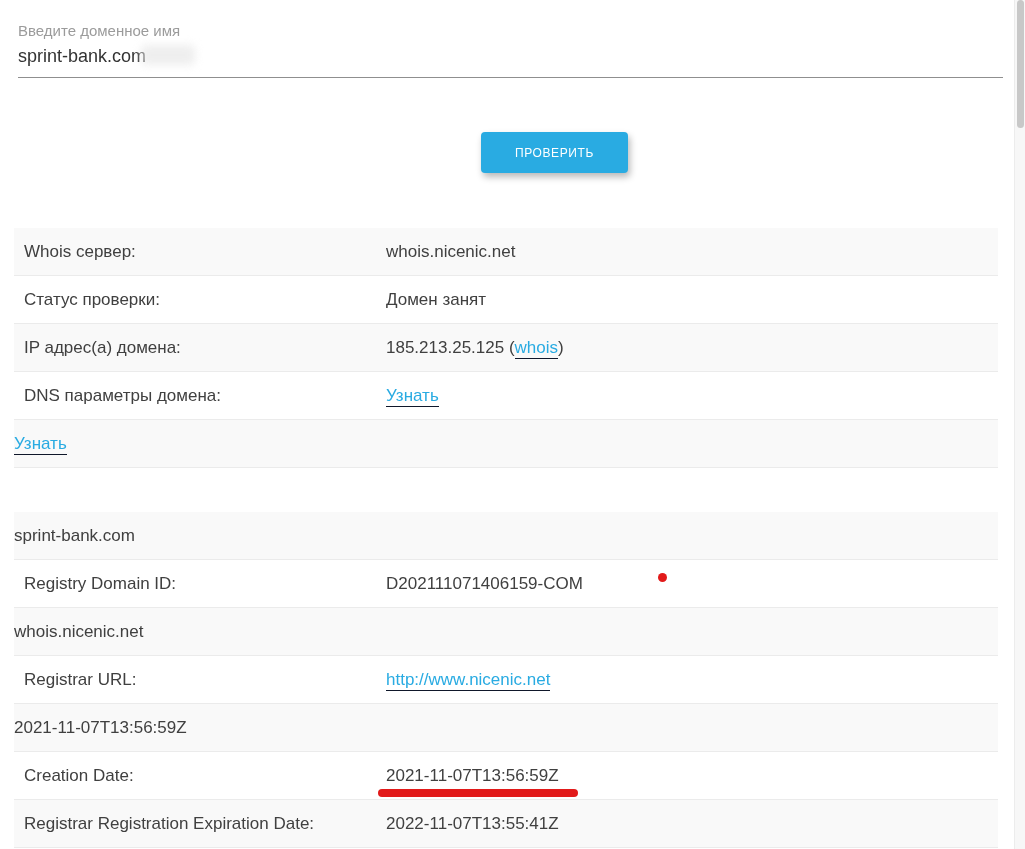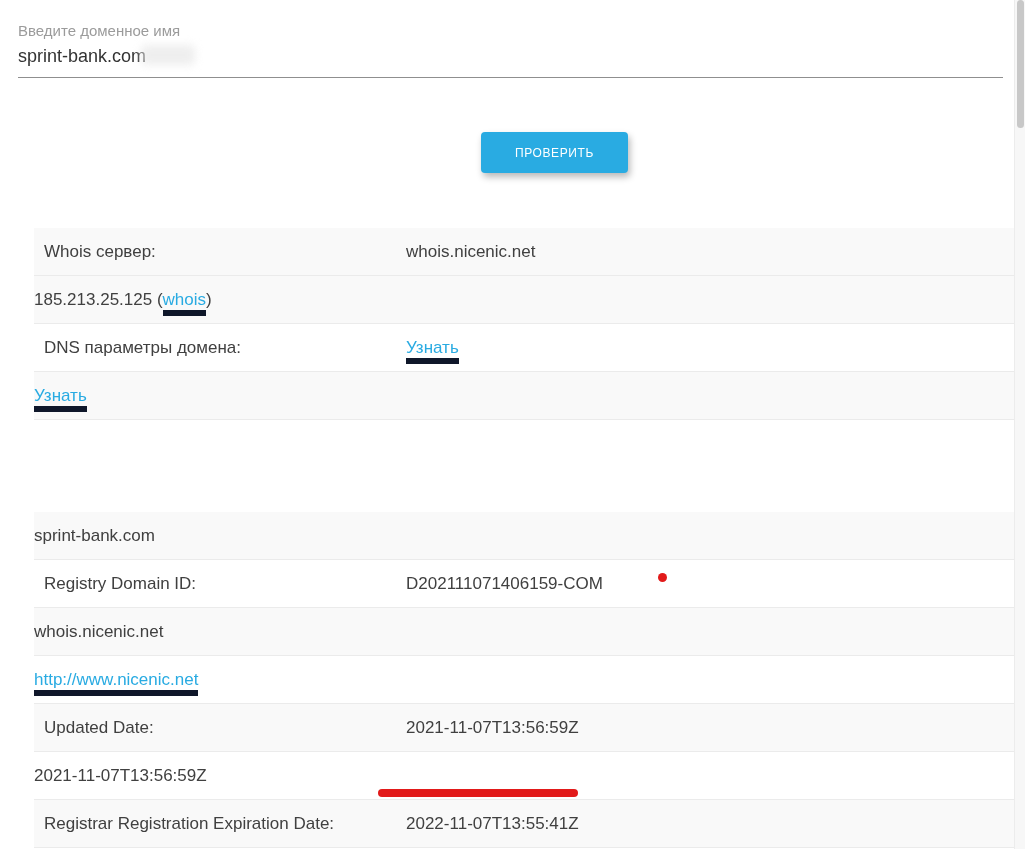--- a/index.html
+++ b/index.html
@@ -38,34 +38,34 @@
     position:absolute;left:437px;top:132px;width:147px;height:41px;
     background:var(--accent);color:#fff;border:none;border-radius:4px;
     font-family:"Liberation Sans","DejaVu Sans",sans-serif;
     font-size:12px;font-weight:500;letter-spacing:.6px;
     box-shadow:2px 4px 7px rgba(0,0,0,.28);
     cursor:pointer;
     margin-left:44px;
   }
 
   
-  .table{position:absolute;left:34px;width:984px}
+  .table{position:absolute;left:14px;width:984px}
   .check-table{top:228px}
   .whois-table{top:512px}
   .row{
     height:48px;display:flex;align-items:center;
     font-size:17px;color:var(--text);
     border-bottom:1px solid var(--row-border);
   }
   .row.odd{background:var(--stripe)}
   .cell-label{width:372px;flex:none;padding-left:10px}
   .cell-value{white-space:nowrap}
   .link{
     color:var(--accent);text-decoration:none;
-    border-bottom:6px solid #0f172a;padding-bottom:1px;
+    border-bottom:1px solid #0f172a;padding-bottom:1px;
     cursor:pointer;
   }
 
   
   .red-underline{
     position:absolute;left:378px;top:789px;width:200px;height:8px;
     background:var(--annotation-red);border-radius:4px;
   }
   .red-dot{
     position:absolute;left:658px;top:573px;width:9px;height:9px;
@@ -93,21 +93,26 @@
 
   <div class="smudge"></div>
 
   <button class="check-btn">ПРОВЕРИТЬ</button>
 
   <div class="table check-table">
       <div class="row odd">
         <div class="cell-label">Whois сервер:</div>
         <div class="cell-value"><span>whois.nicenic.net</span></div>
       </div>
+      <div class="row">
+        <div class="cell-label">Статус проверки:</div>
+        <div class="cell-value"><span>Домен занят</span></div>
+      </div>
       <div class="row odd">
+        <div class="cell-label">IP адрес(а) домена:</div>
         <div class="cell-value"><span>185.213.25.125 (</span><a href="#" class="link">whois</a><span>)</span></div>
       </div>
       <div class="row">
         <div class="cell-label">DNS параметры домена:</div>
         <div class="cell-value"><a href="#" class="link">Узнать</a></div>
       </div>
       <div class="row odd">
         <div class="cell-value"><a href="#" class="link">Узнать</a></div>
       </div>
     </div>
@@ -117,27 +122,28 @@
         <div class="cell-value"><span>sprint-bank.com</span></div>
       </div>
       <div class="row">
         <div class="cell-label">Registry Domain ID:</div>
         <div class="cell-value"><span>D202111071406159-COM</span></div>
       </div>
       <div class="row odd">
         <div class="cell-value"><span>whois.nicenic.net</span></div>
       </div>
       <div class="row">
+        <div class="cell-label">Registrar URL:</div>
         <div class="cell-value"><a href="#" class="link">http://www.nicenic.net</a></div>
       </div>
       <div class="row odd">
-        <div class="cell-label">Updated Date:</div>
         <div class="cell-value"><span>2021-11-07T13:56:59Z</span></div>
       </div>
       <div class="row">
+        <div class="cell-label">Creation Date:</div>
         <div class="cell-value"><span>2021-11-07T13:56:59Z</span></div>
       </div>
       <div class="row odd">
         <div class="cell-label">Registrar Registration Expiration Date:</div>
         <div class="cell-value"><span>2022-11-07T13:55:41Z</span></div>
       </div>
     </div>
 
   <div class="red-underline"></div>
   <div class="red-dot"></div>

